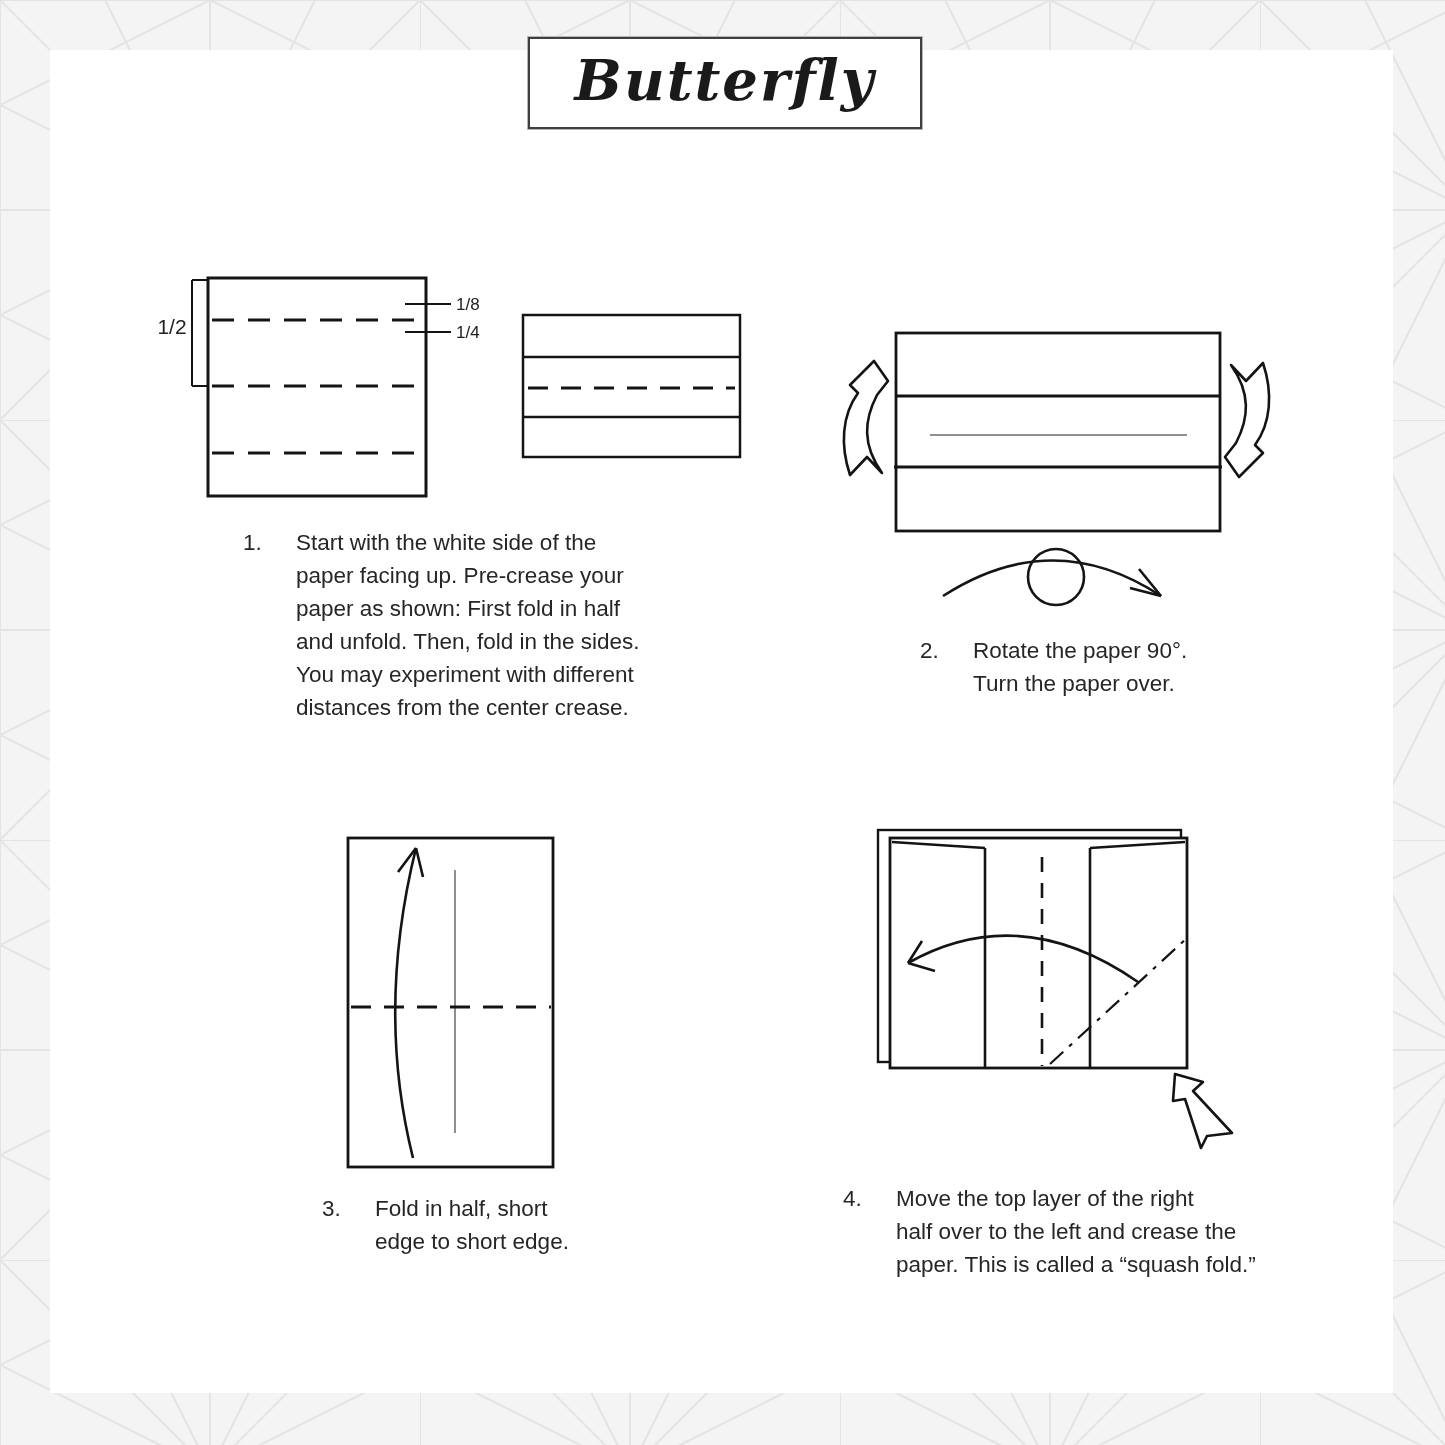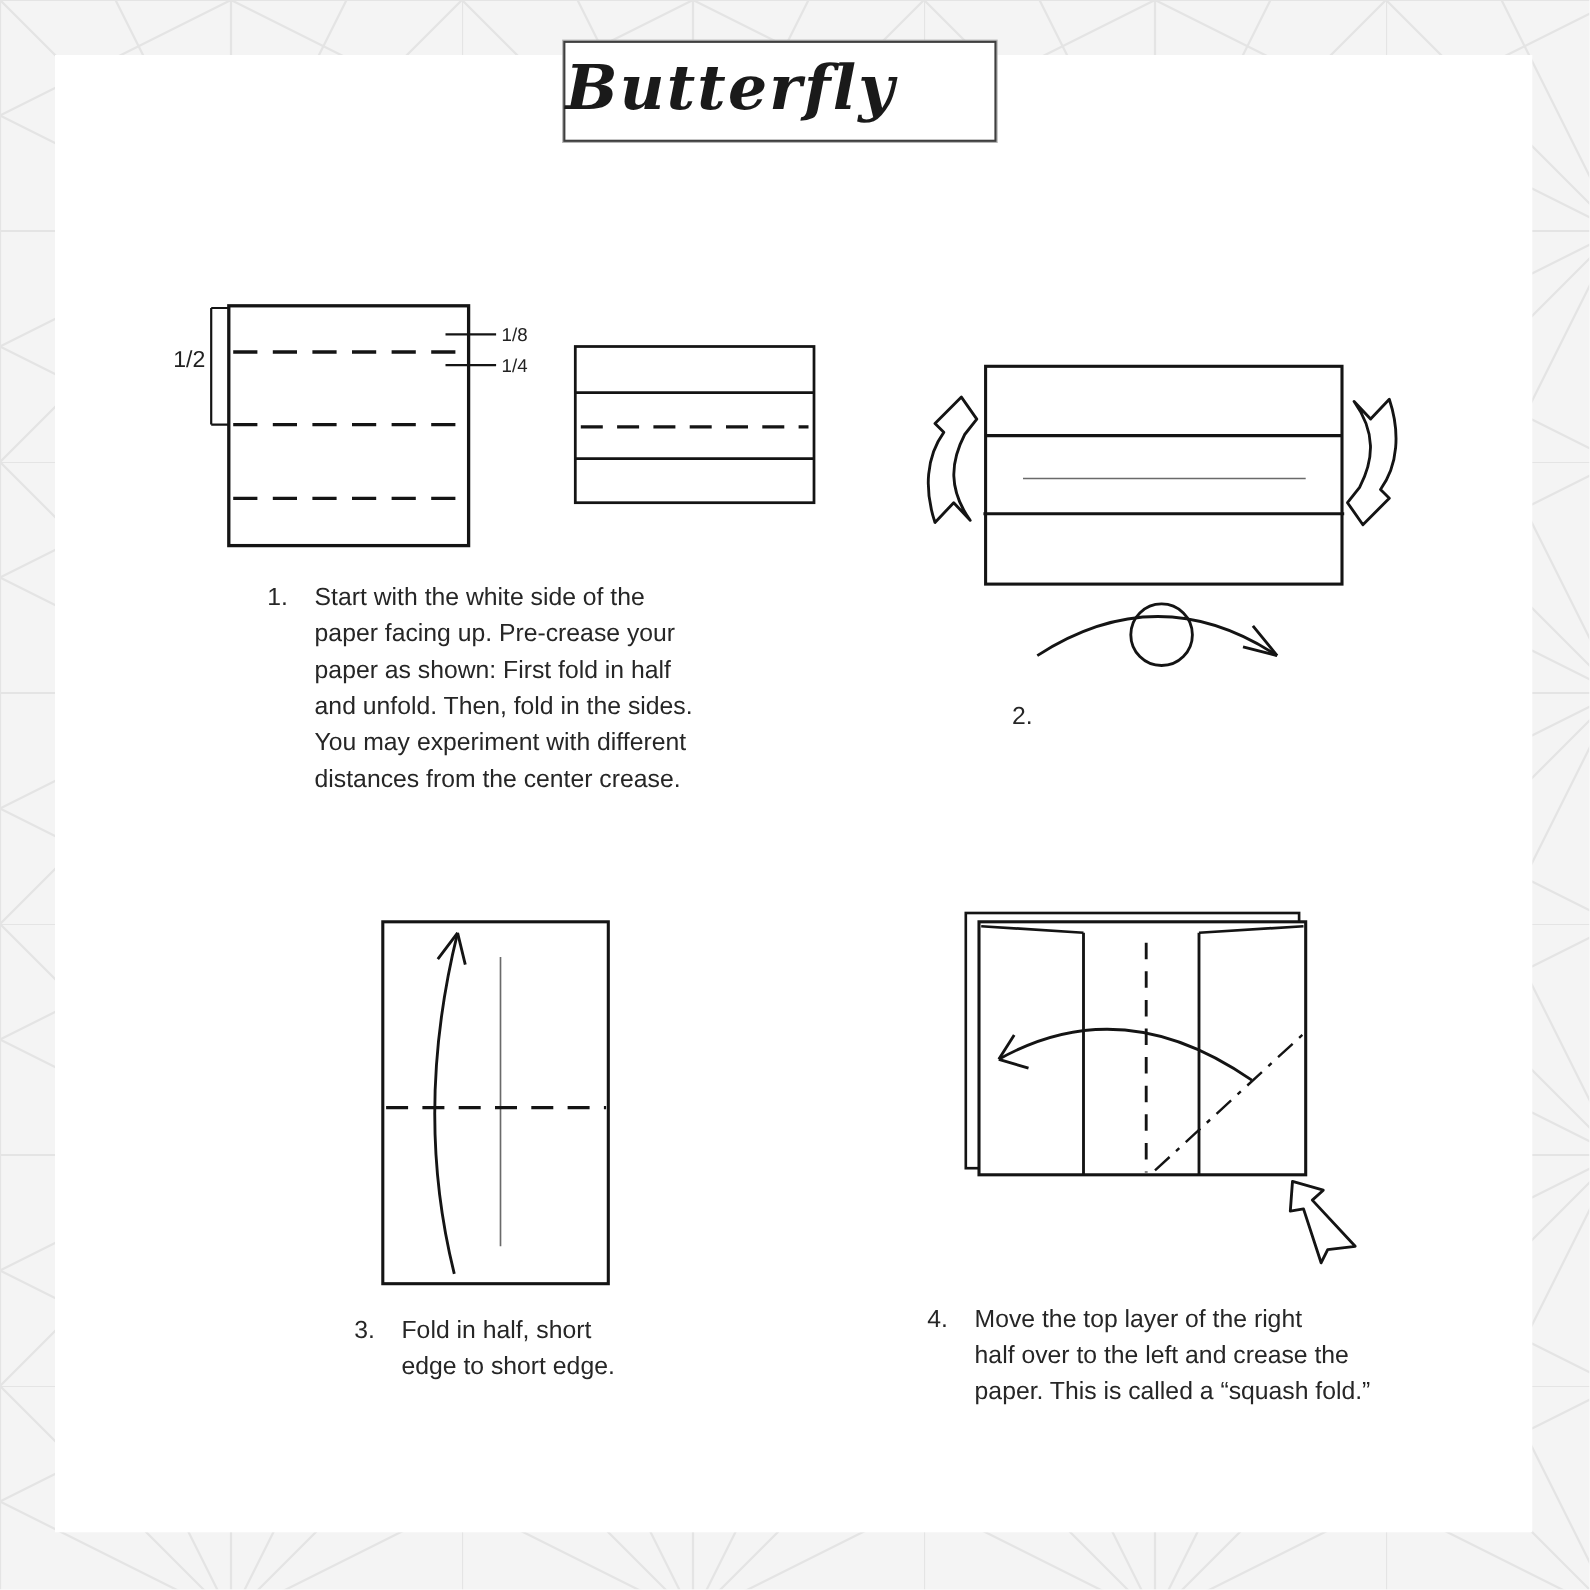--- a/index.html
+++ b/index.html
@@ -8,36 +8,36 @@
     background:#f4f4f4;
     font-family:"Liberation Sans", sans-serif;
     color:#282828;
   }
   .bg-svg{position:absolute;left:0;top:0;z-index:0;}
   .panel{
     position:absolute;left:50px;top:50px;width:1343px;height:1343px;
     background:#ffffff;z-index:1;
   }
   .title-box{
-    position:absolute;left:512px;top:37px;width:390px;height:88px;
+    position:absolute;left:528px;top:37px;width:390px;height:88px;
     background:#ffffff;border:2px solid #3f3f3f;box-shadow:0 0 0 1px #b5b5b5;
-    z-index:3;display:flex;align-items:center;justify-content:flex-start;
+    z-index:3;display:flex;align-items:center;justify-content:center;
   }
   .title-text{
     font-family:"DejaVu Serif", serif;font-style:italic;font-weight:600;
     font-size:56px;color:#1a1a1a;letter-spacing:2px;line-height:1;
     padding-bottom:6px;
   }
   .fig{position:absolute;z-index:2;}
   .step{
     position:absolute;z-index:2;display:flex;align-items:flex-start;
     font-size:22.5px;line-height:33px;color:#262626;
   }
   .step .num{width:43px;flex:0 0 43px;}
-  .step .lines{white-space:pre-line;}
+  .step .lines{white-space:pre-line;margin-left:10px;}
   svg text{font-family:"Liberation Sans", sans-serif;fill:#222;}
 </style>
 </head>
 <body>
 
 <svg class="bg-svg" width="1445" height="1445" aria-hidden="true">
   <defs>
     <pattern id="geo" width="420" height="420" patternUnits="userSpaceOnUse">
       <rect width="420" height="420" fill="#f4f4f4"></rect>
       <g stroke="#e4e4e4" stroke-width="2" fill="none">
@@ -145,20 +145,22 @@
   <span class="lines">Start with the white side of the
 paper facing up. Pre-crease your
 paper as shown: First fold in half
 and unfold. Then, fold in the sides.
 You may experiment with different
 distances from the center crease.</span>
 </div>
 
 <div class="step" style="left:920px;top:634px;width:360px">
   <span class="num">2.</span>
+  <span class="lines">Rotate the paper 90°.
+Turn the paper over.</span>
 </div>
 
 <div class="step" style="left:322px;top:1192px;width:320px">
   <span class="num">3.</span>
   <span class="lines">Fold in half, short
 edge to short edge.</span>
 </div>
 
 <div class="step" style="left:843px;top:1182px;width:470px">
   <span class="num">4.</span>

